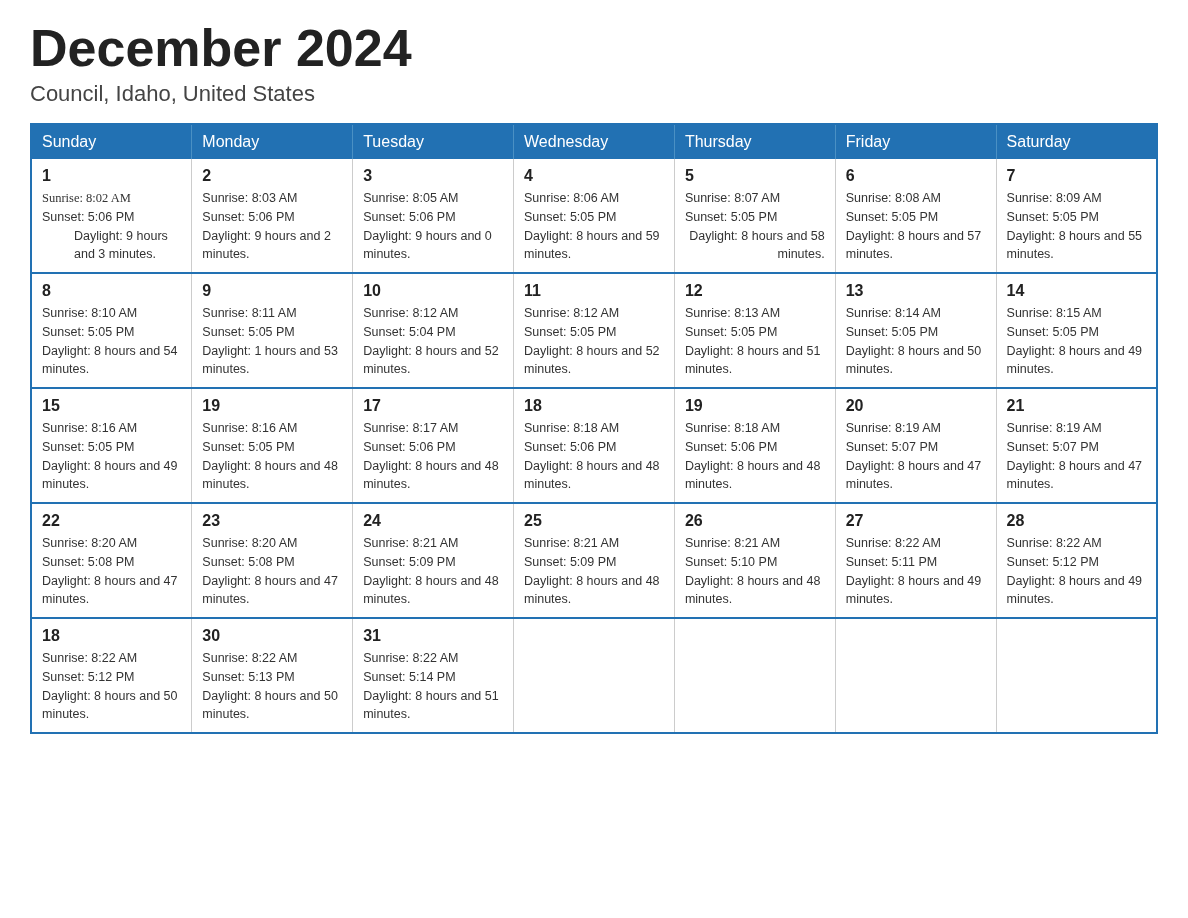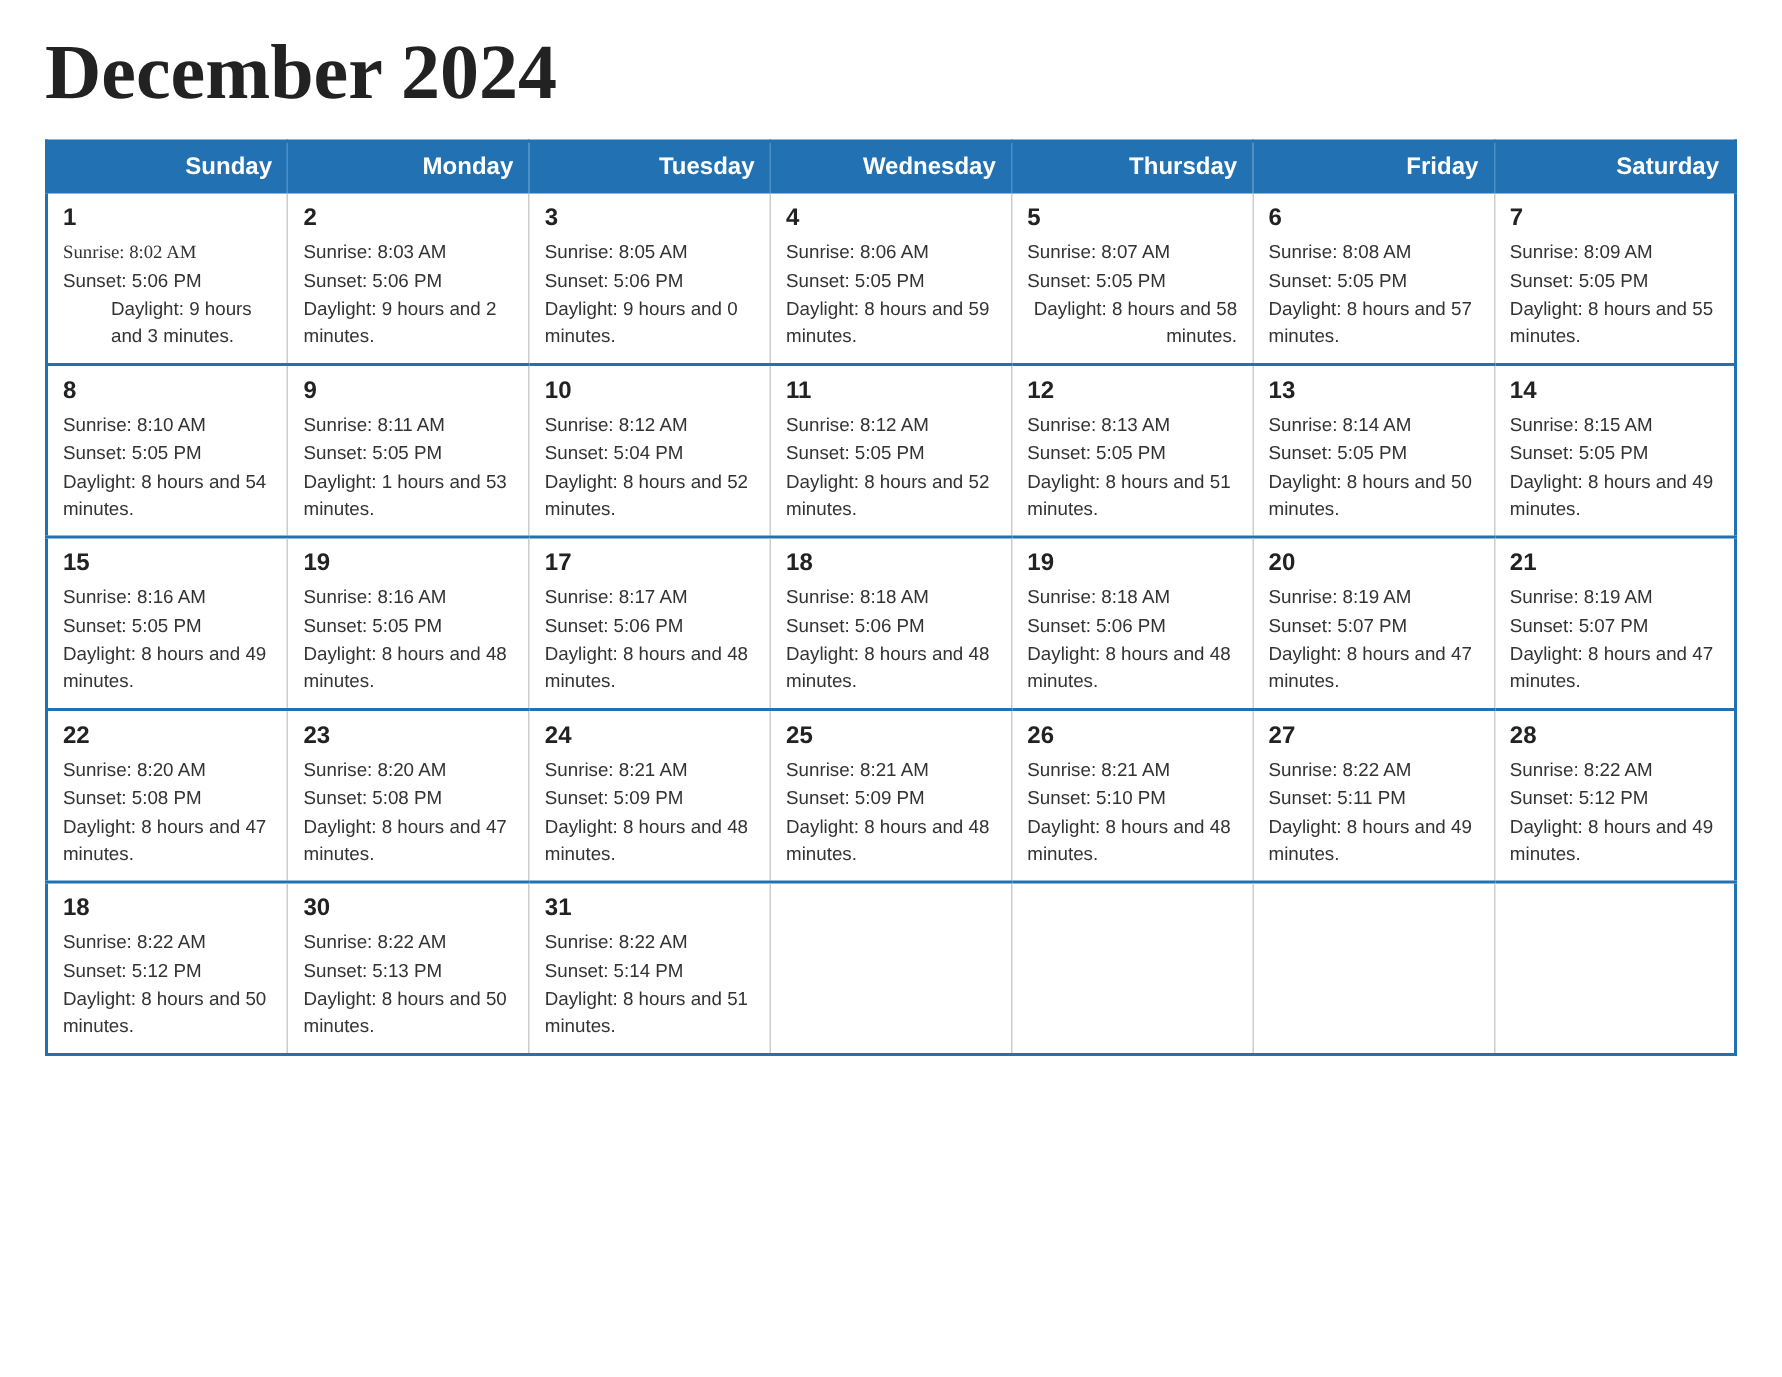--- a/index.html
+++ b/index.html
@@ -42,45 +42,44 @@
       margin-top: 2px;
     }
     .logo-blue {
       font-size: 26px;
       font-weight: bold;
       color: #2271b3;
       margin-left: 4px;
     }
     .title-section {
       text-align: left;
-      font-family: Liberation Serif, serif;
     }
     .month-title {
       font-size: 52px;
       font-weight: bold;
       color: #222;
       line-height: 1.1;
     }
     .location-title {
       font-size: 22px;
       color: #444;
       margin-top: 4px;
     }
     .calendar-table {
       width: 100%;
       border-collapse: collapse;
       border: 2px solid #2271b3;
     }
     .calendar-table th {
       background-color: #2271b3;
       color: #fff;
-      text-align: right;
+      text-align: left;
       padding: 8px 10px;
       font-size: 16px;
-      font-weight: bold;
+      font-weight: normal;
       border-right: 1px solid #4a90c4;
     }
     .calendar-table th:last-child {
       border-right: none;
     }
     .calendar-table td {
       vertical-align: top;
       padding: 8px 10px;
       border-right: 1px solid #ccc;
       border-bottom: 2px solid #2271b3;
@@ -108,20 +107,21 @@
     .empty-cell {
       background: #fff;
     }
   </style>
 </head>
 <body>
 
 <div class="header">
   <div class="title-section">
     <div class="month-title">December 2024</div>
+    <div class="location-title">Council, Idaho, United States</div>
   </div>
 </div>
 
 <table class="calendar-table">
   <thead>
     <tr>
     <th>Sunday</th>
         <th>Monday</th>
         <th>Tuesday</th>
         <th>Wednesday</th>

